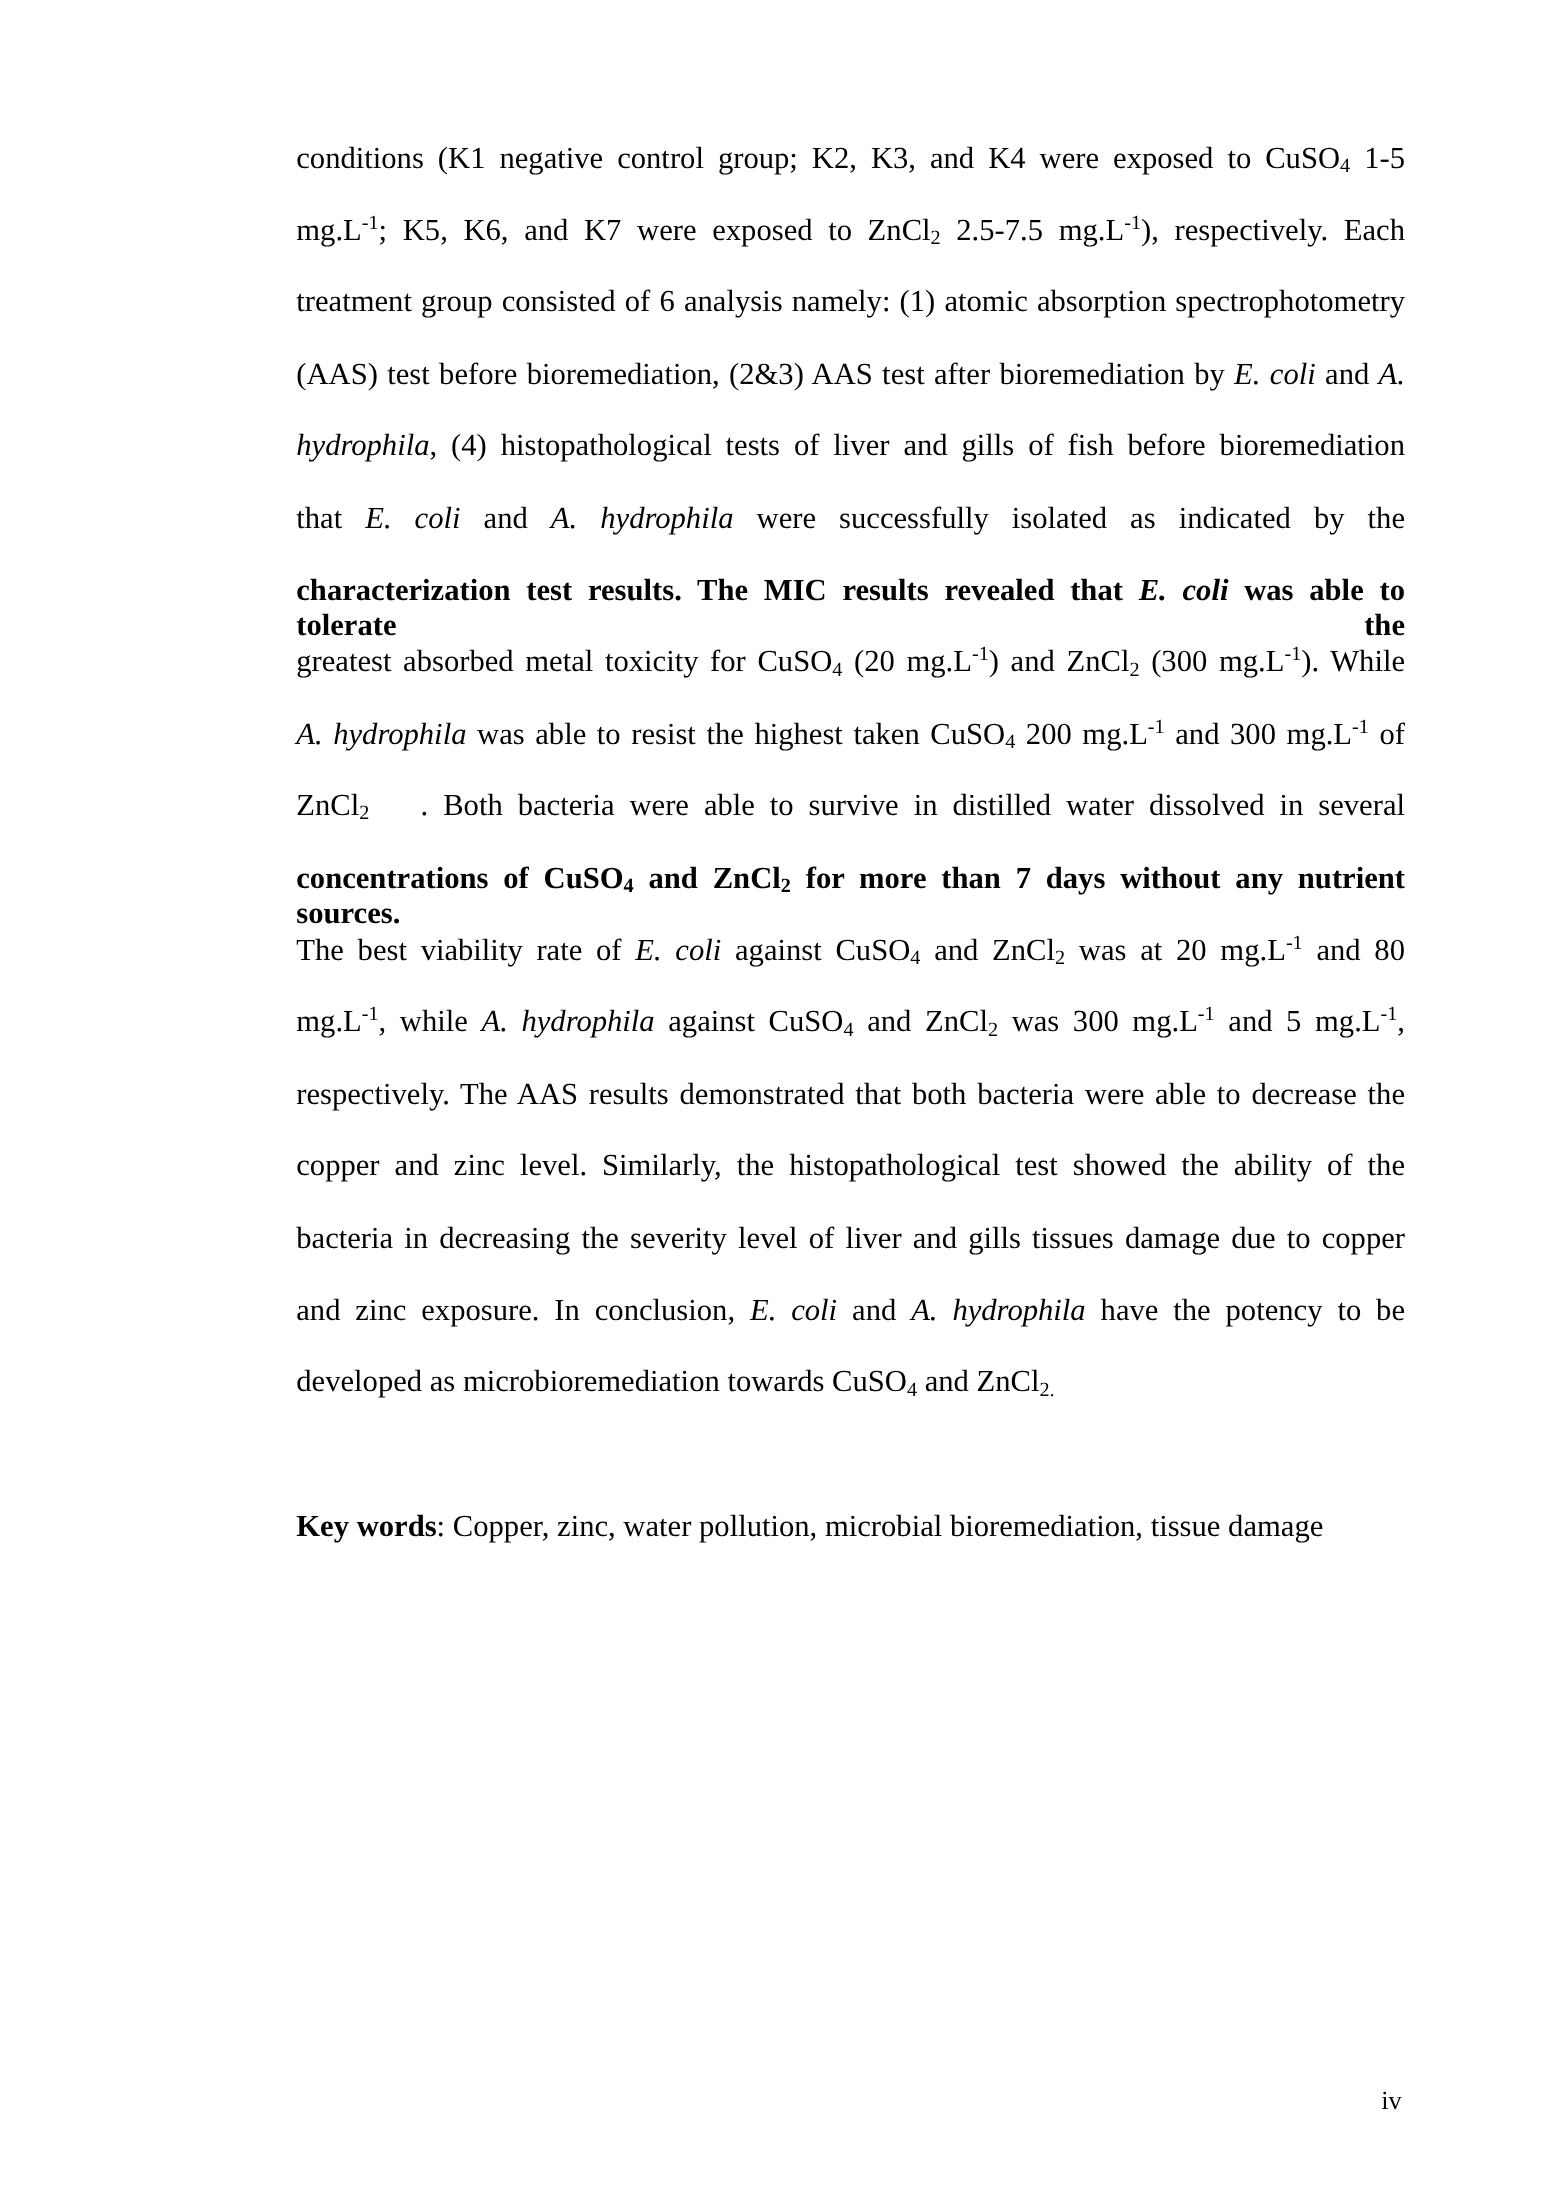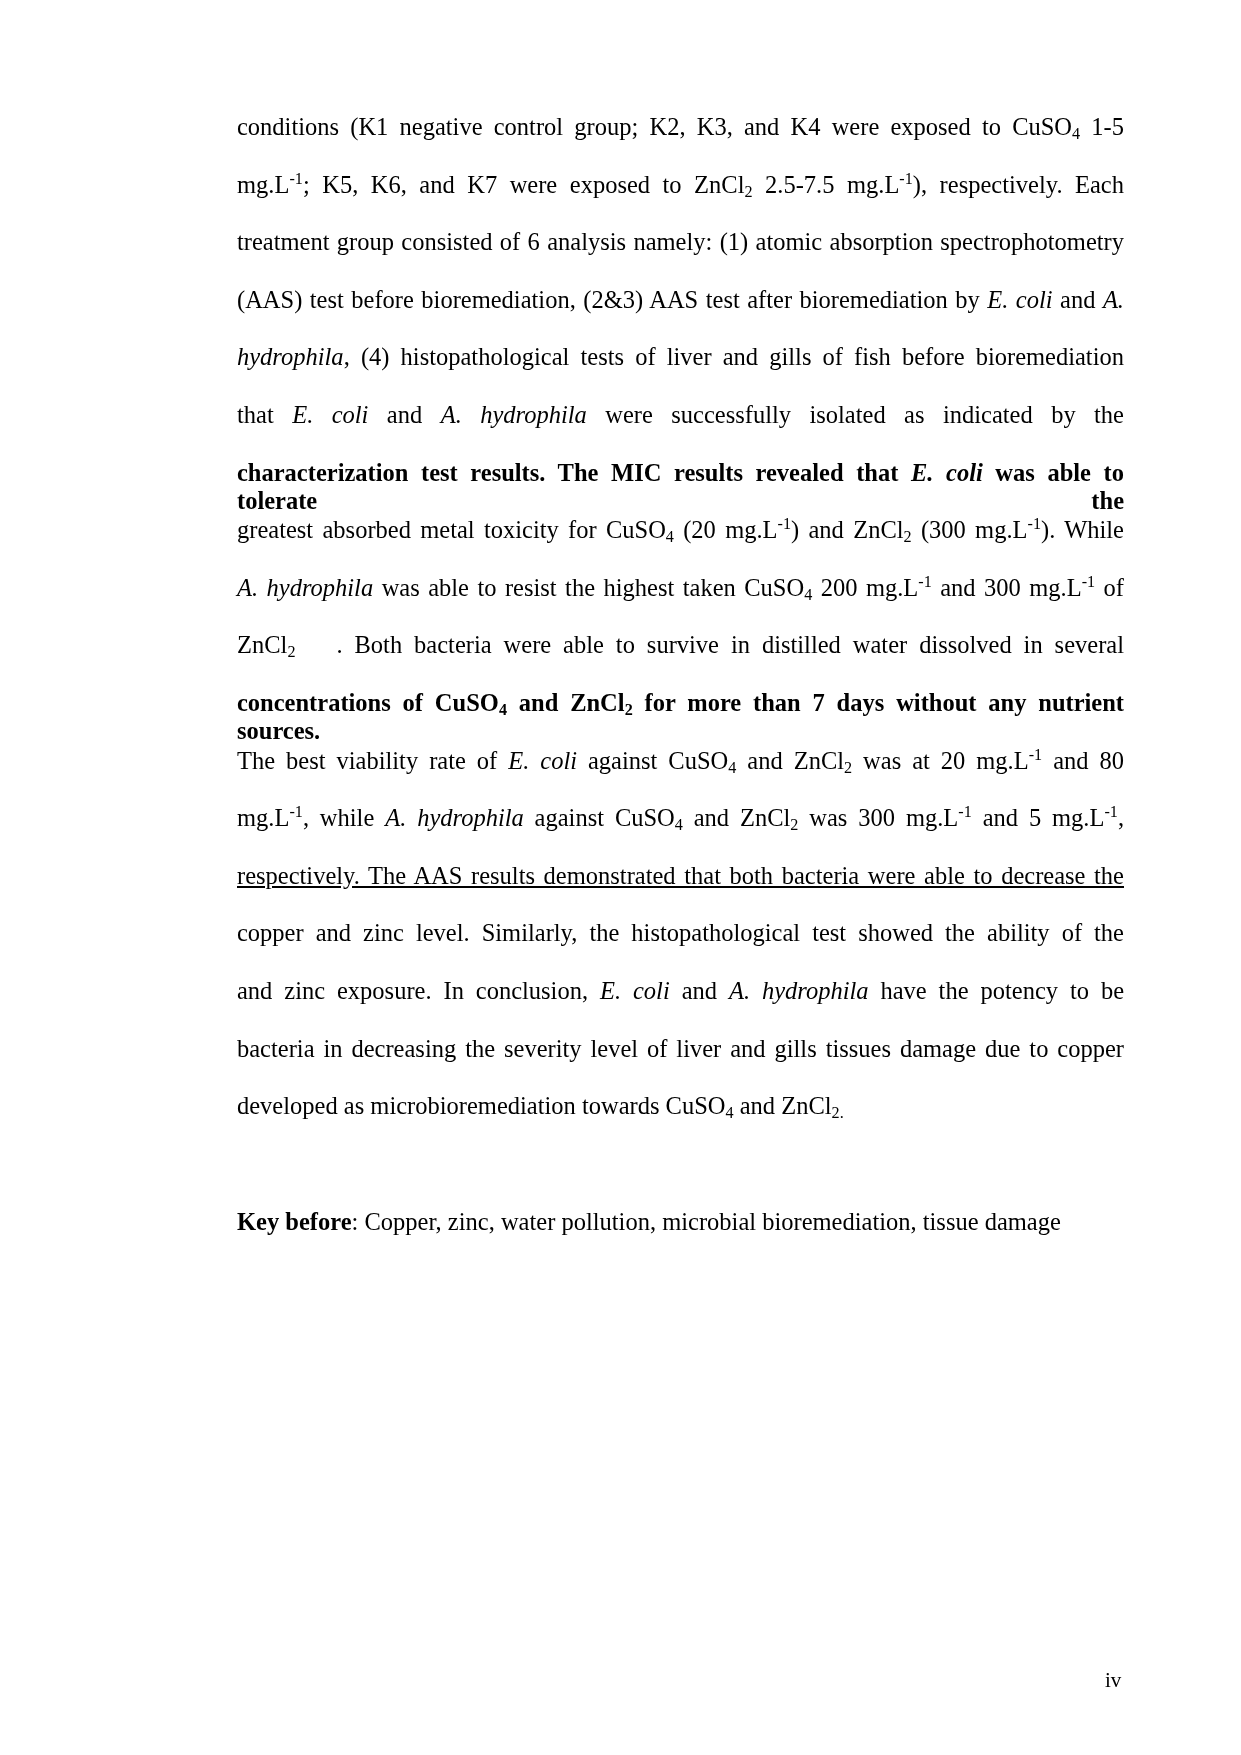--- a/index.html
+++ b/index.html
@@ -75,25 +75,25 @@
       <div class="line" style="white-space: normal;"><span style="white-space: normal;">(AAS) test before bioremediation, (2&amp;3) AAS test after bioremediation by </span><span class="it" style="white-space: normal;">E. coli</span><span style="white-space: normal;"> and </span><span class="it" style="white-space: normal;">A.</span></div>
       <div class="line" style="white-space: normal;"><span class="it" style="white-space: normal;">hydrophila</span><span style="white-space: normal;">, (4) histopathological tests of liver and gills of fish before bioremediation</span></div>
       <div class="line" style="white-space: normal;"><span style="white-space: normal;">that </span><span class="it" style="white-space: normal;">E. coli</span><span style="white-space: normal;"> and </span><span class="it" style="white-space: normal;">A. hydrophila</span><span style="white-space: normal;"> were successfully isolated as indicated by the</span></div>
       <div class="line" style="white-space: normal; font-weight: bold;"><span style="white-space: normal;">characterization test results. The MIC results revealed that </span><span class="it" style="white-space: normal;">E. coli</span><span style="white-space: normal;"> was able to tolerate the</span></div>
       <div class="line" style="white-space: normal;"><span style="white-space: normal;">greatest absorbed metal toxicity for CuSO</span><sub style="white-space: normal;">4</sub><span style="white-space: normal;"> (20 mg.L</span><sup style="white-space: normal;">-1</sup><span style="white-space: normal;">) and ZnCl</span><sub style="white-space: normal;">2</sub><span style="white-space: normal;"> (300 mg.L</span><sup style="white-space: normal;">-1</sup><span style="white-space: normal;">).  While</span></div>
       <div class="line" style="white-space: normal;"><span class="it" style="white-space: normal;">A. hydrophila</span><span style="white-space: normal;"> was able to resist the highest taken CuSO</span><sub style="white-space: normal;">4</sub><span style="white-space: normal;"> 200 mg.L</span><sup style="white-space: normal;">-1</sup><span style="white-space: normal;"> and 300 mg.L</span><sup style="white-space: normal;">-1</sup><span style="white-space: normal;"> of</span></div>
       <div class="line" style="white-space: normal;"><span style="white-space: normal;">ZnCl</span><sub style="white-space: normal;">2</sub><span style="white-space: normal; margin-left: 41px;">. Both bacteria were able to survive in distilled water dissolved in several</span></div>
       <div class="line" style="white-space: normal; font-weight: bold;"><span style="white-space: normal;">concentrations of CuSO</span><sub style="white-space: normal;">4</sub><span style="white-space: normal;"> and ZnCl</span><sub style="white-space: normal;">2</sub><span style="white-space: normal;"> for more than 7 days without any nutrient sources.</span></div>
       <div class="line" style="white-space: normal;"><span style="white-space: normal;">The best viability rate of </span><span class="it" style="white-space: normal;">E. coli</span><span style="white-space: normal;"> against CuSO</span><sub style="white-space: normal;">4</sub><span style="white-space: normal;"> and ZnCl</span><sub style="white-space: normal;">2</sub><span style="white-space: normal;"> was at 20 mg.L</span><sup style="white-space: normal;">-1</sup><span style="white-space: normal;"> and 80</span></div>
       <div class="line" style="white-space: normal;"><span style="white-space: normal;">mg.L</span><sup style="white-space: normal;">-1</sup><span style="white-space: normal;">, while </span><span class="it" style="white-space: normal;">A. hydrophila</span><span style="white-space: normal;"> against CuSO</span><sub style="white-space: normal;">4</sub><span style="white-space: normal;"> and ZnCl</span><sub style="white-space: normal;">2</sub><span style="white-space: normal;"> was 300 mg.L</span><sup style="white-space: normal;">-1</sup><span style="white-space: normal;"> and 5 mg.L</span><sup style="white-space: normal;">-1</sup><span style="white-space: normal;">,</span></div>
-      <div class="line" style="white-space: normal;"><span style="white-space: normal; text-decoration: underline;">respectively. The AAS results demonstrated that both bacteria were able to decrease the</span></div>
+      <div class="line" style="white-space: normal;"><span style="white-space: normal;">respectively. The AAS results demonstrated that both bacteria were able to decrease the</span></div>
       <div class="line" style="white-space: normal;"><span style="white-space: normal;">copper and zinc level. Similarly, the histopathological test showed the ability of the</span></div>
+      <div class="line" style="white-space: normal;"><span style="white-space: normal;">bacteria in decreasing the severity level of liver and gills tissues damage due to copper</span></div>
       <div class="line" style="white-space: normal;"><span style="white-space: normal;">and zinc exposure.  In conclusion, </span><span class="it" style="white-space: normal;">E. coli</span><span style="white-space: normal;"> and </span><span class="it" style="white-space: normal;">A. hydrophila</span><span style="white-space: normal;"> have the potency to be</span></div>
-      <div class="line" style="white-space: normal;"><span style="white-space: normal;">bacteria in decreasing the severity level of liver and gills tissues damage due to copper</span></div>
       <div class="line last" style="white-space: normal;"><span style="white-space: normal;">developed as microbioremediation towards CuSO</span><sub style="white-space: normal;">4</sub><span style="white-space: normal;"> and ZnCl</span><sub style="white-space: normal;">2.</sub></div>
     </div>
 
   <div class="keywords">
-    <span class="b">Key before</span><span>: </span><span>Copper, zinc, water pollution, microbial bioremediation, tissue damage</span>
+    <span class="b">Key words</span><span>: </span><span>Copper, zinc, water pollution, microbial bioremediation, tissue damage</span>
   </div>
 
   <div class="page-number">iv</div>
 </div>
 
 </body></html>

